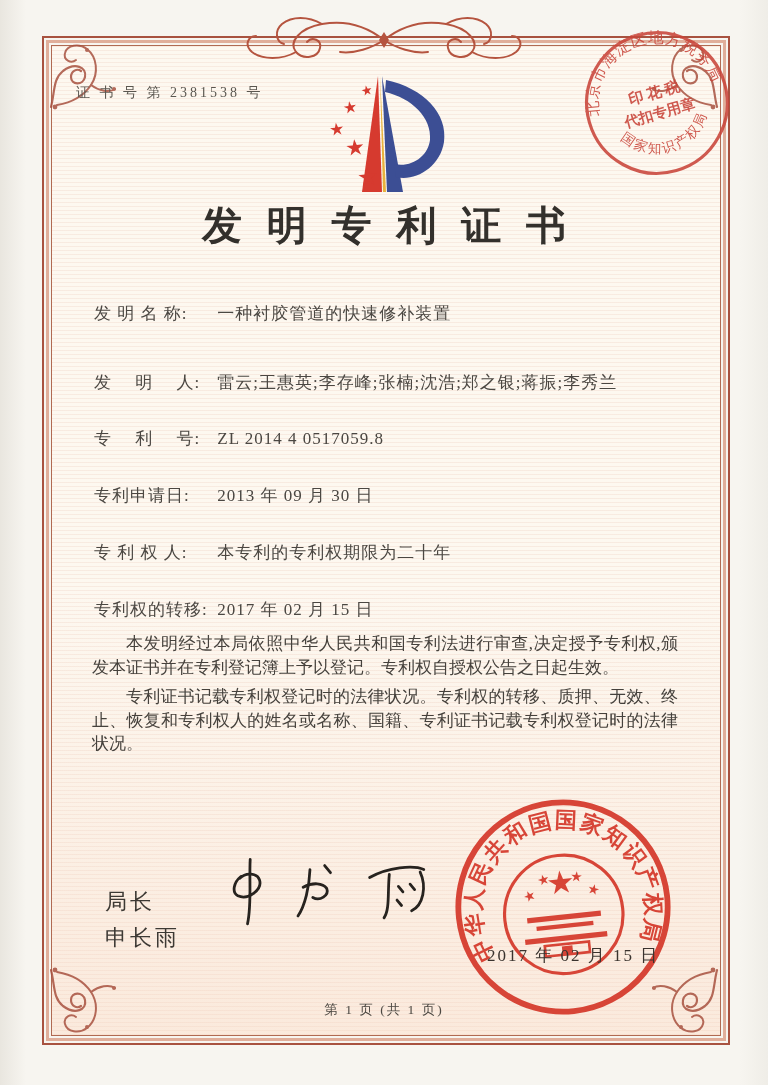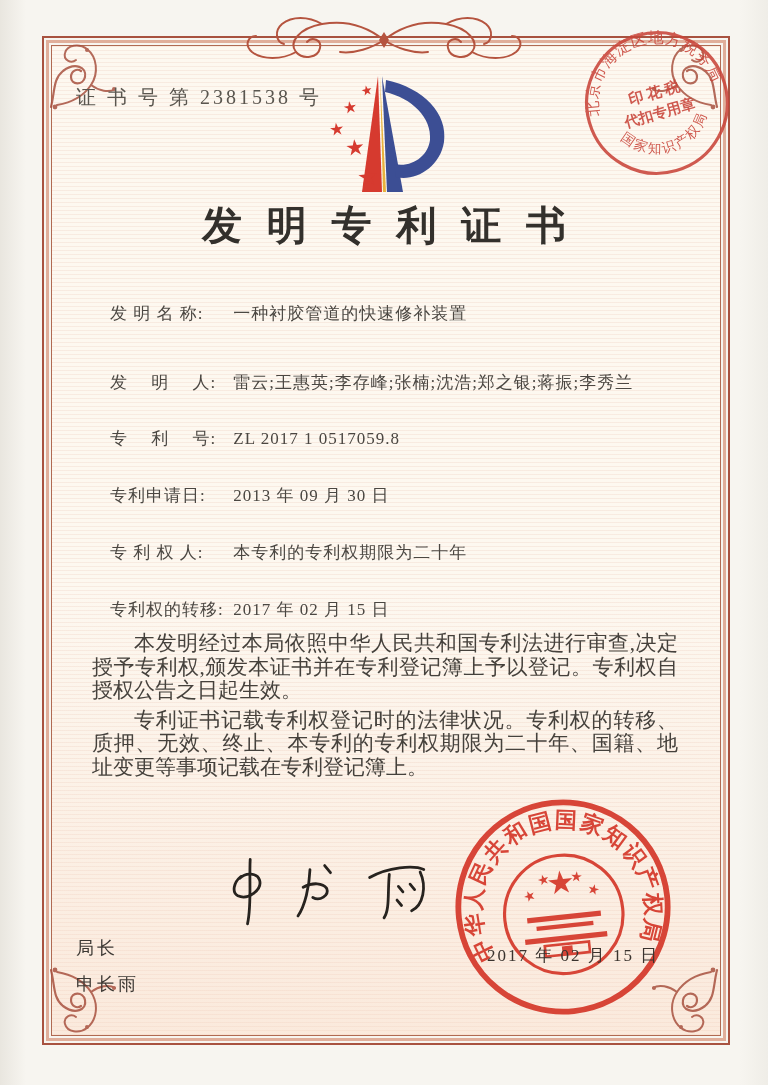--- a/index.html
+++ b/index.html
@@ -22,35 +22,35 @@
         #fdf8f0;}
   .corner{position:absolute;width:72px;height:72px;color:var(--border-red);opacity:.85;}
   .corner svg{width:100%;height:100%;}
   .c-tl{left:47px;top:41px;}
   .c-tr{right:47px;top:41px;transform:scaleX(-1);}
   .c-bl{left:47px;bottom:49px;transform:scaleY(-1);}
   .c-br{right:47px;bottom:49px;transform:scale(-1,-1);}
   .top-ornament{position:absolute;left:204px;top:14px;width:360px;height:52px;color:#b5543f;}
   
   .content{position:absolute;inset:0;}
-  .cert-number{position:absolute;left:76px;top:84px;font-size:20px;
+  .cert-number{position:absolute;left:76px;top:84px;font-size:14px;
                letter-spacing:3px;color:#5a564f;}
   .logo{position:absolute;left:306px;top:70px;width:156px;height:132px;}
   .title{position:absolute;left:0;top:198px;width:100%;text-align:center;
          font-size:40px;font-weight:600;color:#33302c;
          letter-spacing:.62em;text-indent:.62em;border-radius:25px;}
   .fields{position:absolute;left:94px;top:0;width:580px;}
-  .field{position:absolute;left:16px;font-size:17px;letter-spacing:1px;white-space:nowrap;color:#4b4742;}
+  .field{position:absolute;left:0;font-size:17px;letter-spacing:1px;white-space:nowrap;color:#4b4742;}
   .field .lab{display:inline-block;min-width:118px;}
   .f0{top:302px}.f1{top:371px}.f2{top:427px}.f3{top:484px}.f4{top:541px}.f5{top:598px}
   .body-text{position:absolute;left:92px;top:632px;width:586px;
-             font-size:21px;line-height:23.5px;color:#45413c;text-align:justify;}
+             font-size:17px;line-height:23.5px;color:#45413c;text-align:justify;}
   .body-text p{margin:0 0 6px 0;text-indent:2em;}
-  .director{position:absolute;left:76px;top:884px;font-size:18px;
-            letter-spacing:3px;color:#3d3934;line-height:36px;margin-top:46px;}
+  .director{position:absolute;left:105px;top:884px;font-size:22px;
+            letter-spacing:3px;color:#3d3934;line-height:36px;}
   .signature{position:absolute;left:205px;top:852px;width:235px;height:115px;
              transform:rotate(-2deg);color:#27231f;}
   .seal{position:absolute;left:452px;top:796px;width:222px;height:222px;
         transform:rotate(-6deg);opacity:.93;}
   .seal-date{position:absolute;left:487px;top:944px;font-size:17px;letter-spacing:2px;
              color:#3a332e;z-index:5;}
   .tax-stamp{position:absolute;left:582px;top:28px;width:150px;height:150px;
              transform:rotate(-16deg);opacity:.88;}
   .footer{position:absolute;left:0;top:1001px;width:100%;text-align:center;
           font-size:13.5px;letter-spacing:2px;color:#4c4842;}
@@ -151,39 +151,39 @@
       <div class="field f0">
         <span class="lab">发 明 名 称:</span>
         <span>一种衬胶管道的快速修补装置</span>
       </div>
       <div class="field f1">
         <span class="lab">发　 明　 人:</span>
         <span>雷云;王惠英;李存峰;张楠;沈浩;郑之银;蒋振;李秀兰</span>
       </div>
       <div class="field f2">
         <span class="lab">专　 利　 号:</span>
-        <span>ZL 2017 1 0517059.8</span>
+        <span>ZL 2014 4 0517059.8</span>
       </div>
       <div class="field f3">
         <span class="lab">专利申请日:</span>
         <span>2013 年 09 月 30 日</span>
       </div>
       <div class="field f4">
         <span class="lab">专 利 权 人:</span>
         <span>本专利的专利权期限为二十年</span>
       </div>
       <div class="field f5">
         <span class="lab">专利权的转移:</span>
         <span>2017 年 02 月 15 日</span>
       </div>
     </div>
 
     <div class="body-text">
       <p>本发明经过本局依照中华人民共和国专利法进行审查,决定授予专利权,颁发本证书并在专利登记簿上予以登记。专利权自授权公告之日起生效。</p>
-      <p>专利证书记载专利权登记时的法律状况。专利权的转移、质押、无效、终止、本专利的专利权期限为二十年、国籍、地址变更等事项记载在专利登记簿上。</p>
+      <p>专利证书记载专利权登记时的法律状况。专利权的转移、质押、无效、终止、恢复和专利权人的姓名或名称、国籍、专利证书记载专利权登记时的法律状况。</p>
     </div>
 
     <div class="director">
       <div>局长</div>
       <div>申长雨</div>
     </div>
 
     <div class="signature">
       <svg viewBox="0 0 380 120">
         <g fill="none" stroke="currentColor" stroke-width="4.5" stroke-linecap="round">
@@ -217,14 +217,15 @@
           <rect x="70" y="112" width="70" height="5"></rect>
           <rect x="78" y="121" width="54" height="4"></rect>
           <rect x="66" y="132" width="78" height="5"></rect>
           <rect x="84" y="140" width="42" height="10" fill="none" stroke="var(--seal-red)" stroke-width="2.5"></rect>
           <rect x="100" y="142" width="10" height="8"></rect>
         </g>
       </svg>
     </div>
     <div class="seal-date">2017 年 02 月 15 日</div>
 
+    <div class="footer">第 1 页 (共 1 页)</div>
   </div>
 </div>
 
 </body></html>

